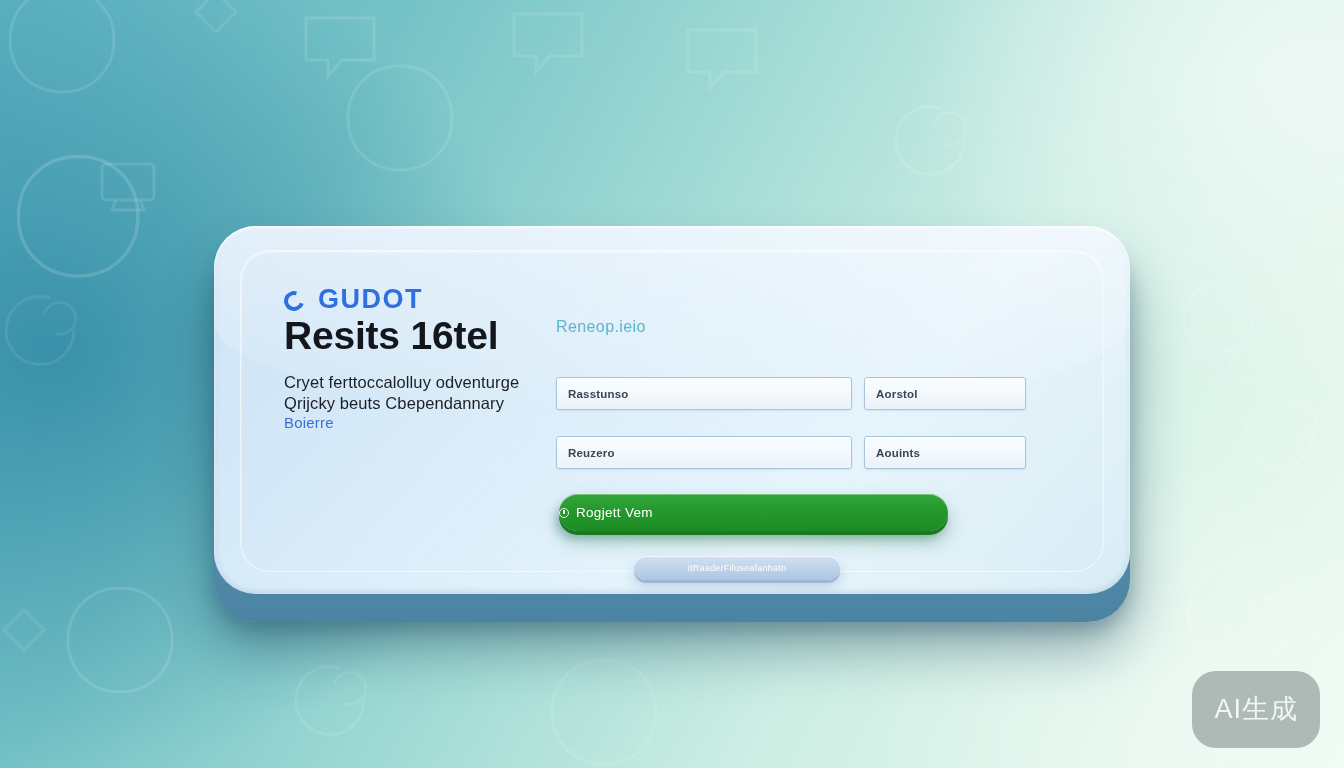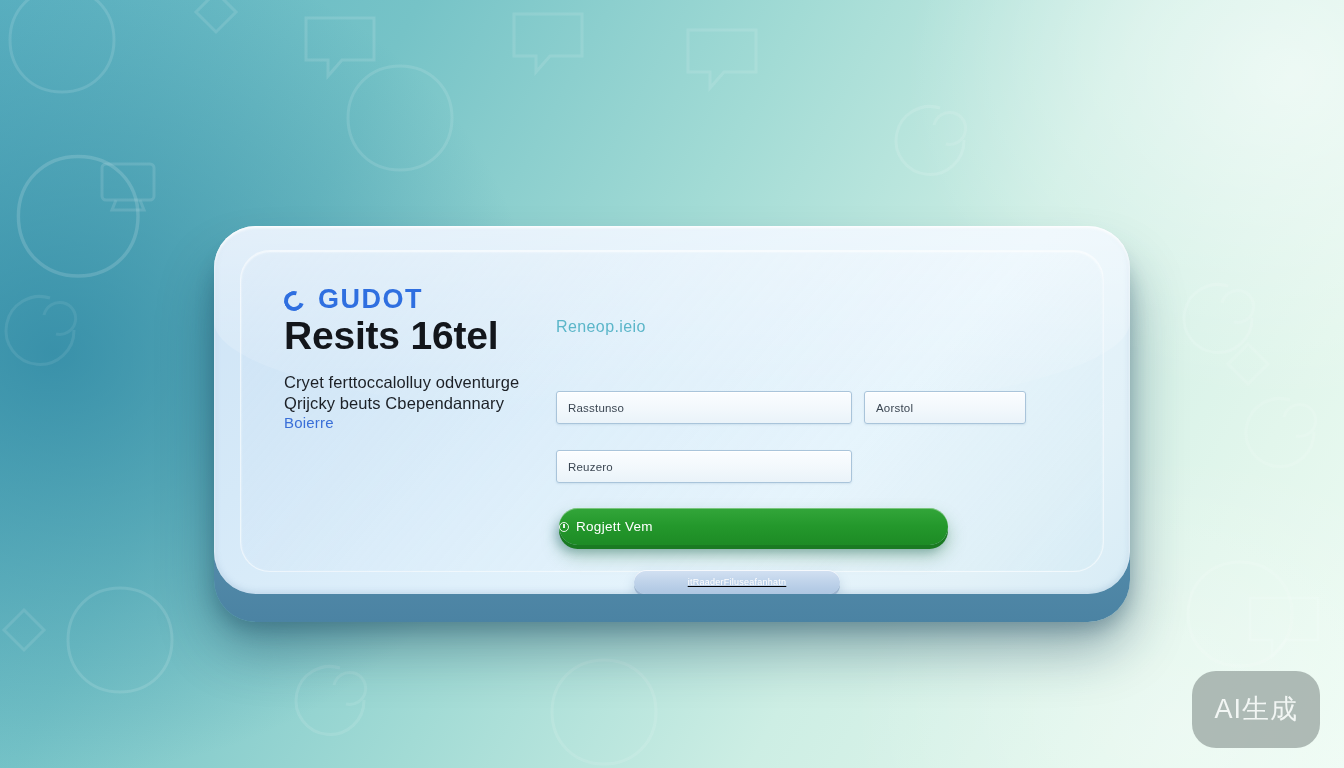--- a/index.html
+++ b/index.html
@@ -127,21 +127,21 @@
     font-size: 16px;
     color: #5bb6c9;
     letter-spacing: .4px;
     filter: blur(.35px);
     margin-top: 40px;
   }
 
   .field-row {
     display:flex; gap: 12px; margin-top: 0;
   }
-  #form-rows { margin-top: 55px; }
+  #form-rows { margin-top: 41px; font-weight: bold; }
   #form-rows .field-row + .field-row { margin-top: 26px; }
 
   .field {
     height: 33px;
     border: 1px solid #a9c4da;
     border-radius: 3px;
     background: linear-gradient(180deg, #fbfdff 0%, #f2f8fc 55%, #eaf3f9 100%);
     box-shadow: 0 1px 2px rgba(110,150,180,.18), inset 0 1px 0 rgba(255,255,255,.9);
     display:flex; align-items:center;
     padding: 0 11px;
@@ -191,21 +191,20 @@
     content:""; position:absolute; left: 3px; top: 1.2px;
     width: 1.6px; height: 4px; background: rgba(255,255,255,.9);
   }
 
   
   #secondary-wrap {
     position: relative;
     margin-top: 25px;
     margin-left: 78px;
     width: 206px;
-    text-decoration: underline;
   }
   #secondary-btn {
     position:relative;
     width: 206px; height: 24px;
     border-radius: 13px;
     border: none;
     background: linear-gradient(180deg, #d3e1f2 0%, #bfd3ea 50%, #aec6e2 100%);
     box-shadow: 0 3px 0 rgba(150,175,205,.85), 0 7px 12px rgba(90,130,170,.28), inset 0 1px 0 rgba(255,255,255,.8);
     color: #ffffff;
     font-size: 9px;
@@ -304,20 +303,21 @@
       <div id="right-col">
         <div id="section-title">Reneop.ieio</div>
 
         <div id="form-rows">
           <div class="field-row">
             <div class="field wide">Rasstunso</div>
             <div class="field narrow">Aorstol</div>
           </div>
           <div class="field-row">
             <div class="field wide">Reuzero</div>
+            <div class="field narrow">Aouints</div>
           </div>
         </div>
 
         <div id="primary-wrap">
           <div id="primary-shadow"></div>
           <button id="primary-btn">
             <span id="primary-icon"></span>
             <span>Rogjett Vem</span>
           </button>
         </div>

